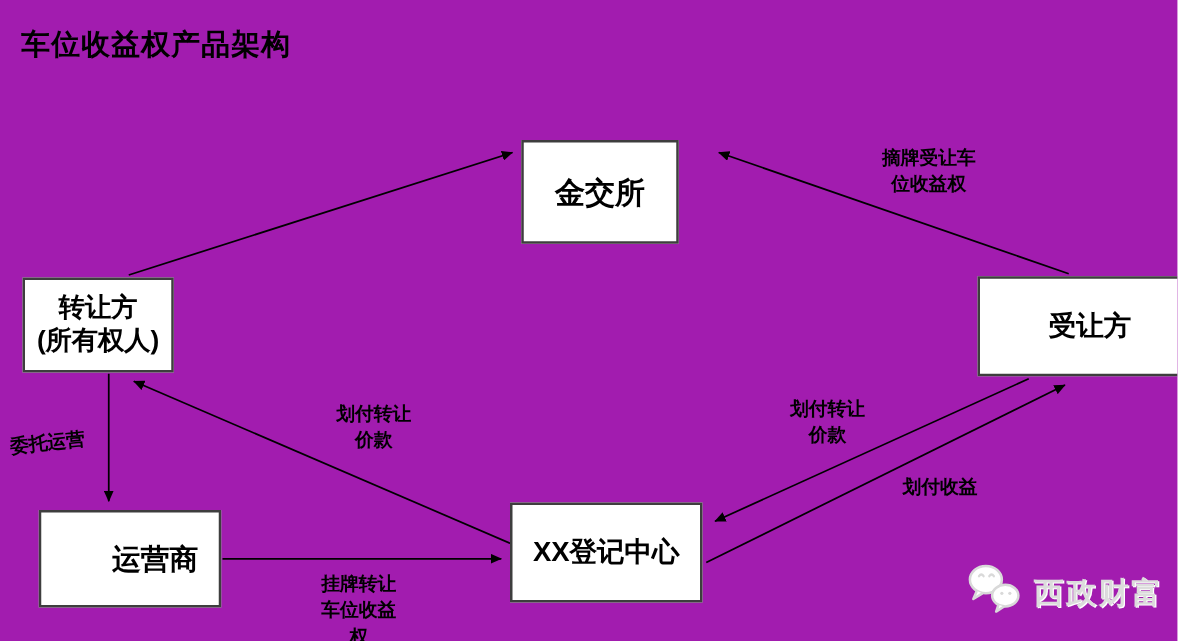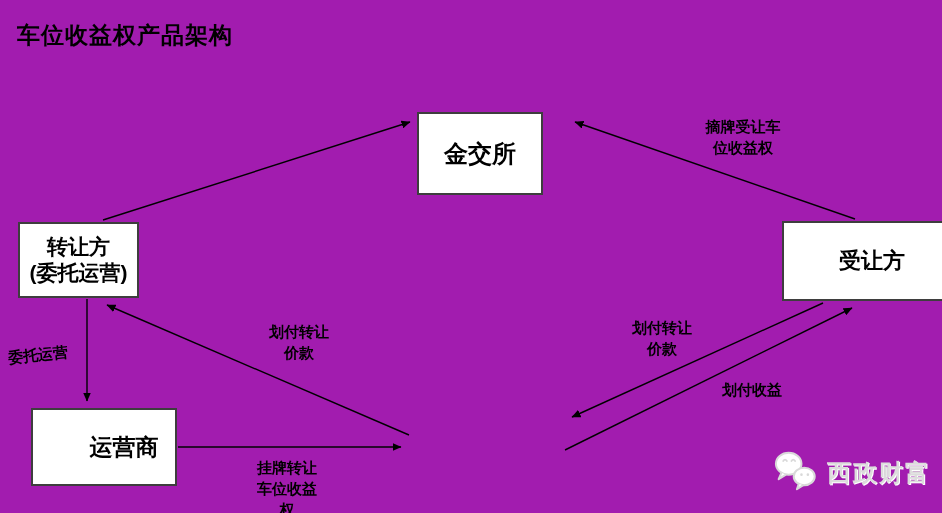--- a/index.html
+++ b/index.html
@@ -62,31 +62,34 @@
     <line x1="823" y1="303" x2="572" y2="417" stroke="#000" stroke-width="1.4" marker-end="url(#arrow)"></line>
     <line x1="565" y1="450" x2="852" y2="308" stroke="#000" stroke-width="1.4" marker-end="url(#arrow)"></line>
   </svg>
 
   <div class="node node-exchange">
     <span>金交所</span>
   </div>
 
   <div class="node node-transferor">
     <span>转让方</span>
-    <span>(委托运营)</span>
+    <span>(所有权人)</span>
   </div>
 
   <div class="node node-transferee">
     <span>受让方</span>
   </div>
 
   <div class="node node-operator">
     <span>运营商</span>
   </div>
 
+  <div class="node node-registry">
+    <span>XX登记中心</span>
+  </div>
 
   <div class="edge-label lbl-delisting">摘牌受让车位收益权</div>
   <div class="edge-label lbl-entrust-op">委托运营</div>
   <div class="edge-label lbl-pay-price-left">划付转让价款</div>
   <div class="edge-label lbl-pay-price-right">划付转让价款</div>
   <div class="edge-label lbl-pay-income">划付收益</div>
   <div class="edge-label lbl-entrust-pay">挂牌转让车位收益权</div>
 
   <div class="watermark">
     <span>

